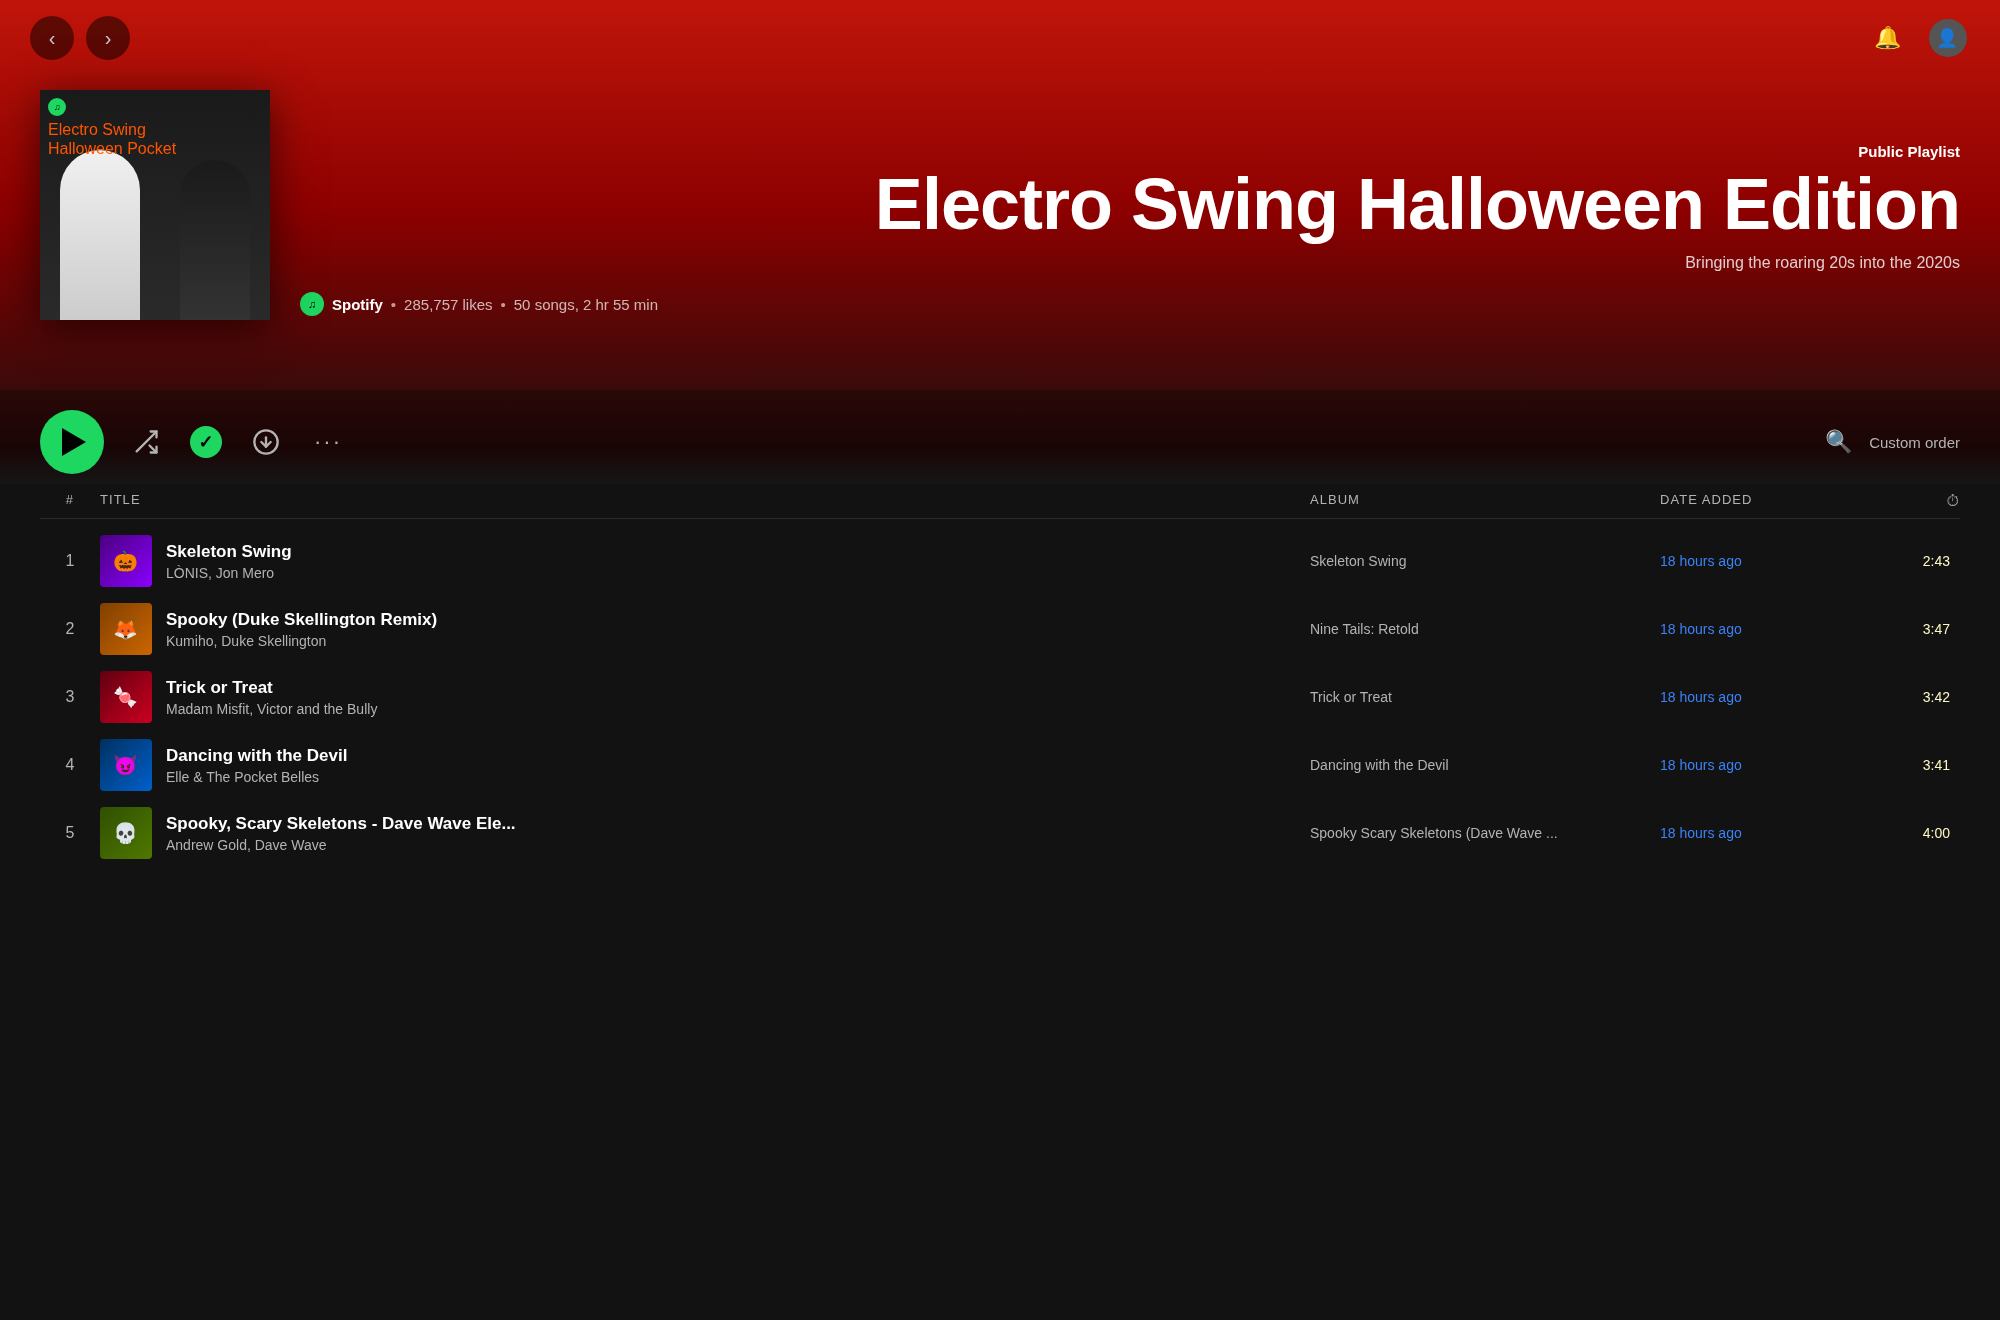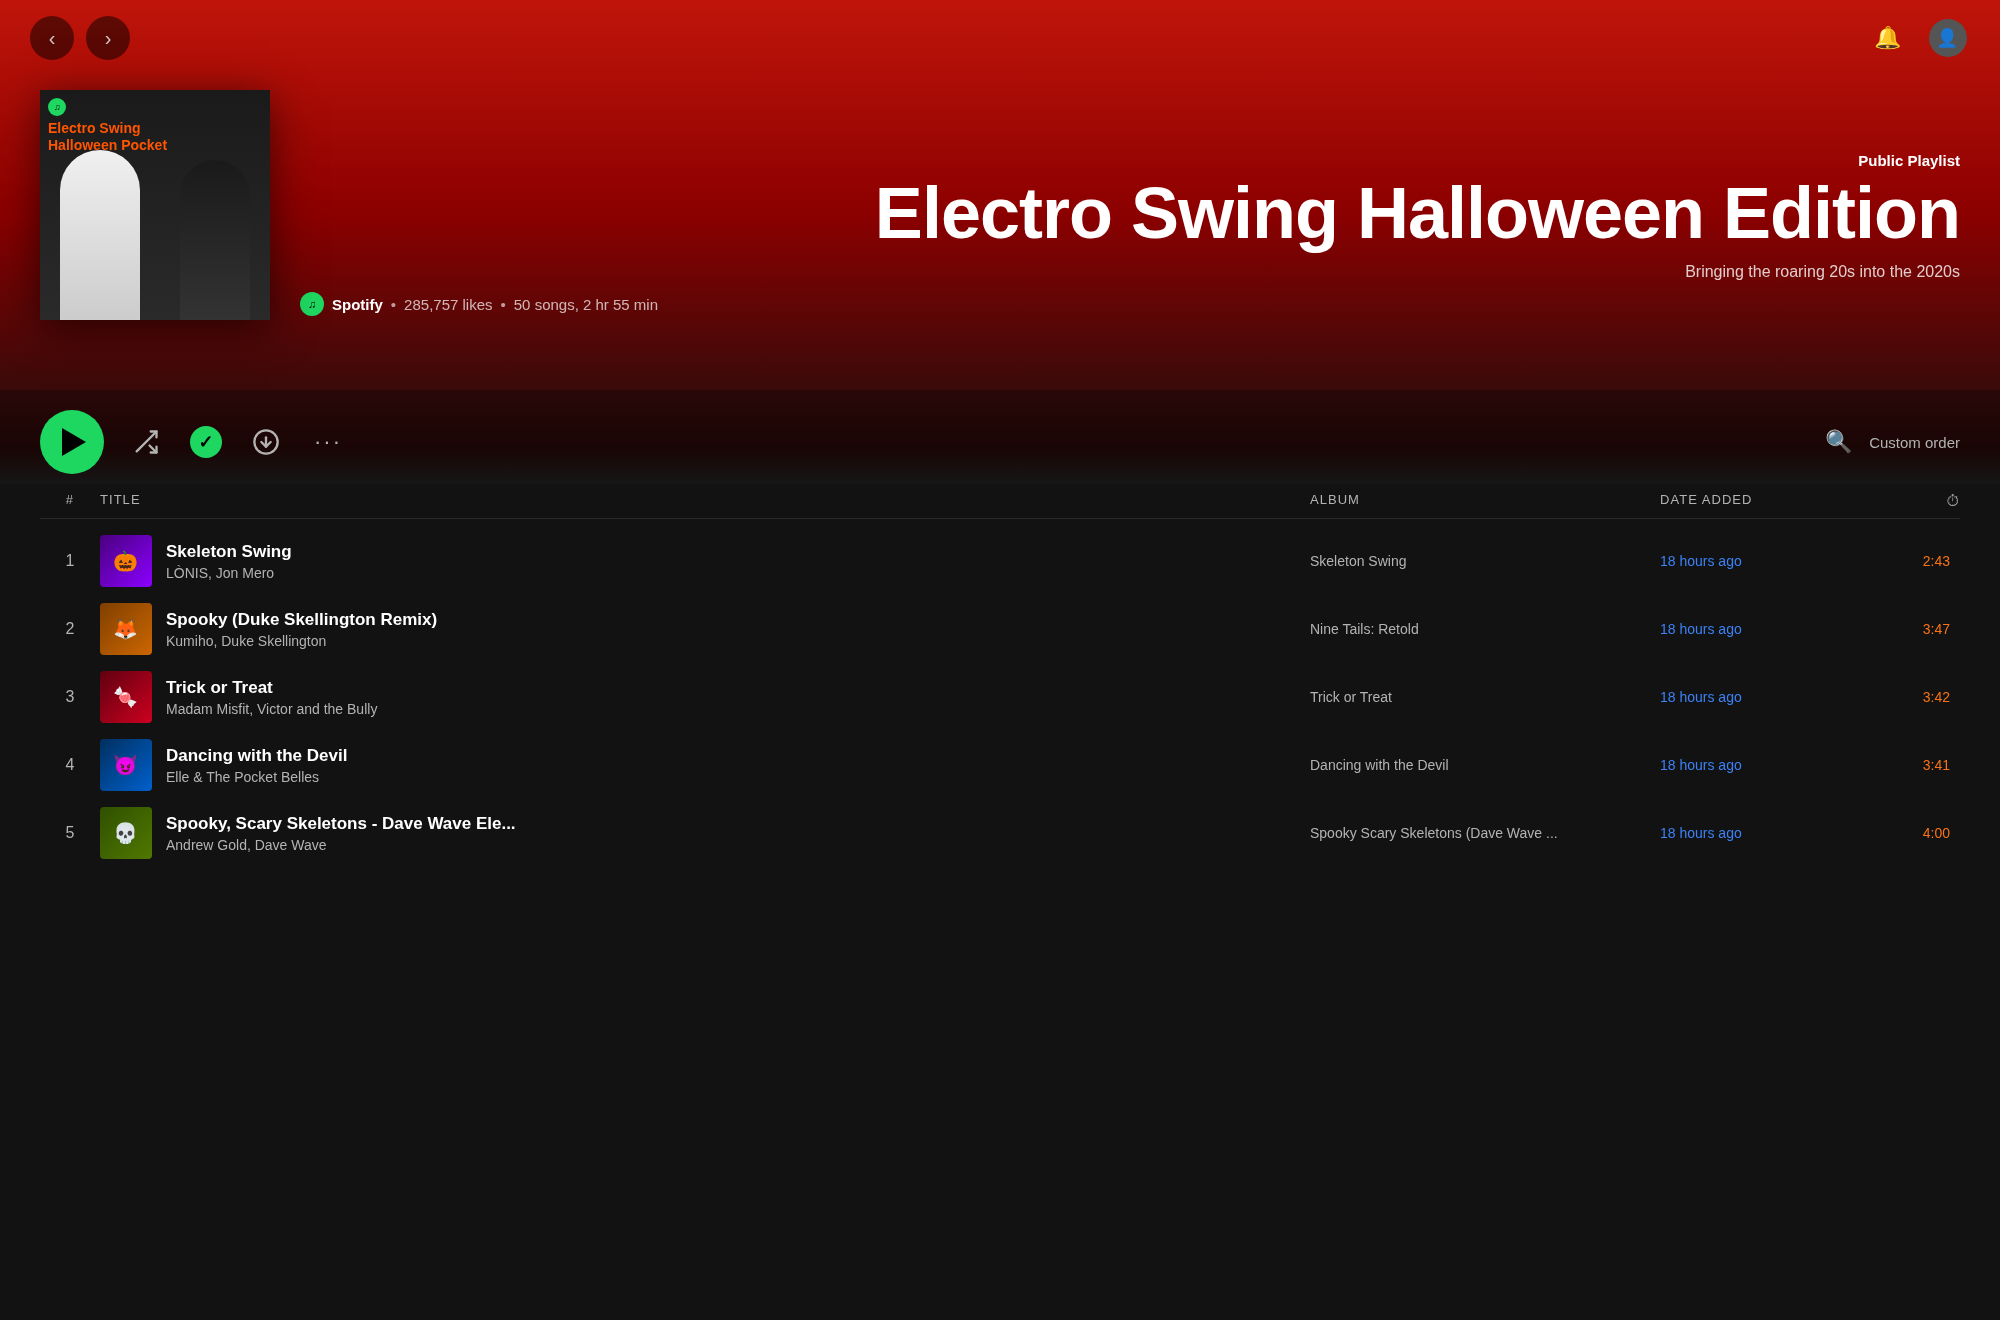--- a/index.html
+++ b/index.html
@@ -93,21 +93,21 @@
       font-size: 72px;
       font-weight: 900;
       color: #fff;
       line-height: 1.0;
       margin-bottom: 14px;
       letter-spacing: -1px;
     }
     .playlist-desc {
       font-size: 16px;
       color: rgba(255,255,255,0.8);
-      margin-bottom: 11px;
+      margin-bottom: 20px;
     }
     .playlist-meta {
       display: flex;
       align-items: center;
       gap: 8px;
       font-size: 15px;
       color: #fff;
     }
     .spotify-green-icon {
       width: 24px; height: 24px;
@@ -263,21 +263,21 @@
     .track-album {
       font-size: 14px;
       color: #b3b3b3;
     }
     .track-date {
       font-size: 14px;
       color: #3b82f6;
     }
     .track-duration {
       font-size: 14px;
-      color: #f97316;
+      color: #fef9c3;
       text-align: right;
       padding-right: 10px;
     }
 
     
     .shuffle-svg { width: 28px; height: 28px; }
     .download-svg { width: 28px; height: 28px; }
     .more-dots { font-size: 22px; letter-spacing: 2px; color: #b3b3b3; }
   </style>
 </head>
@@ -303,21 +303,21 @@
     <div class="playlist-cover">
       <div class="cover-art">
 
         <div style="width:100%;height:100%;background:linear-gradient(to bottom,#1a1a1a,#2a2a2a);position:relative;display:flex;align-items:center;justify-content:center;">
 
           <div style="position:absolute;bottom:0;left:20px;width:80px;height:170px;background:linear-gradient(to bottom,#f0f0f0,#ccc);border-radius:40px 40px 0 0;"></div>
           <div style="position:absolute;bottom:0;right:20px;width:70px;height:160px;background:linear-gradient(to bottom,#1a1a1a,#333);border-radius:35px 35px 0 0;"></div>
 
           <div style="position:absolute;top:8px;left:8px;z-index:5;">
             <div style="width:18px;height:18px;background:#1ed760;border-radius:50%;margin-bottom:4px;display:flex;align-items:center;justify-content:center;font-size:9px;color:#000;font-weight:900;">♫</div>
-            <div style="font-size:14px;font-weight:700;color:#ff5500;line-height:1.2;">
+            <div style="font-size:16px;font-weight:400;color:#ff5500;line-height:1.2;">
               <span>Electro Swing</span><br>
               <span>Halloween Pocket</span>
             </div>
           </div>
         </div>
       </div>
     </div>
 
     <div class="playlist-info">
       <div class="playlist-type">Public Playlist</div>

